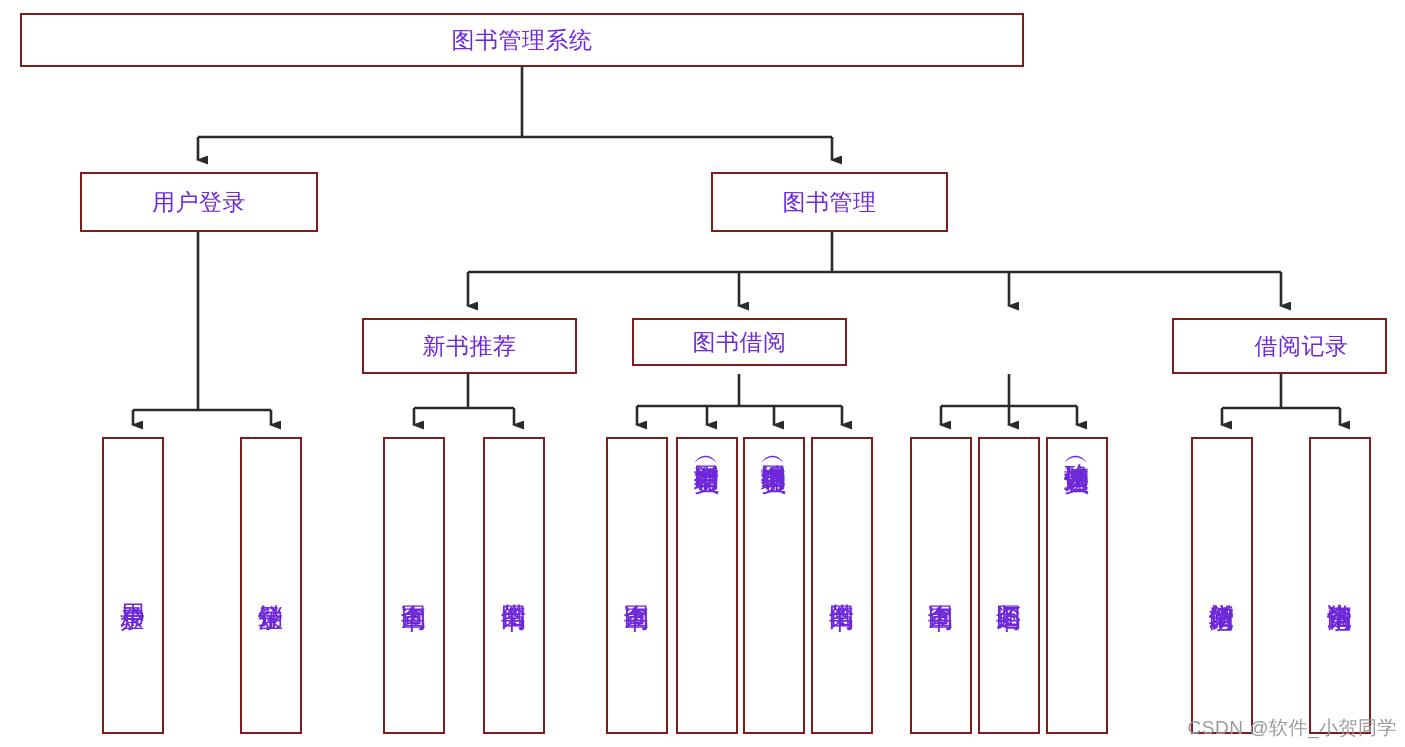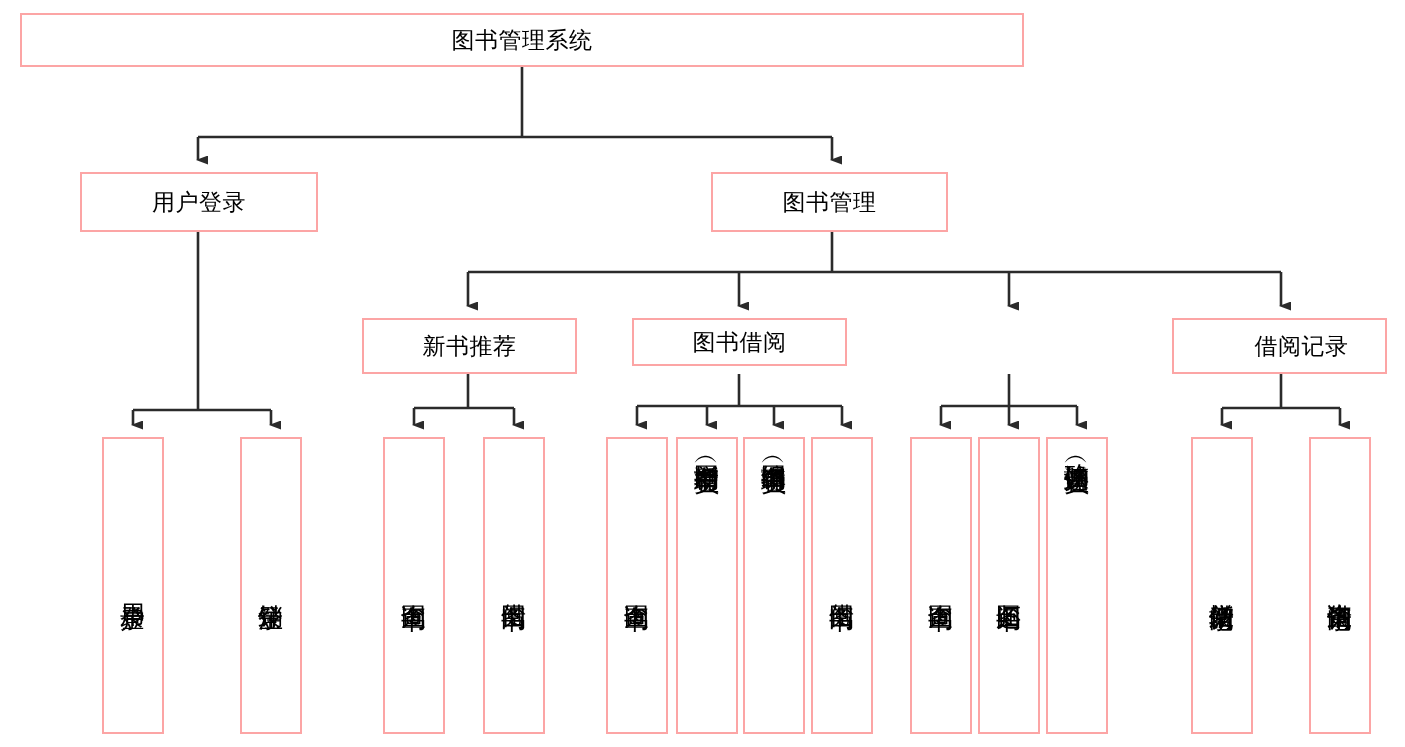--- a/index.html
+++ b/index.html
@@ -21,25 +21,25 @@
     position: absolute;
     left: 0;
     top: 0;
     width: 1405px;
     height: 747px;
   }
   .node-box {
     position: absolute;
     box-sizing: border-box;
     background: #ffffff;
-    border: 2px solid #fca5a5;
+    border: 2px solid #7f1d1d;
     display: flex;
     align-items: center;
     justify-content: center;
-    color: #000000;
+    color: #6d28d9;
   }
   .node-label {
     display: block;
     text-align: center;
     line-height: 1.06;
     letter-spacing: 0.5px;
     white-space: nowrap;
   }
   .horizontal .node-label {
     font-size: 23px;
@@ -183,14 +183,15 @@
     <span class="node-label">确认归还（管理员）</span>
   </div>
 
   <div class="node-box vertical centered" style="left:1191px; top:437px; width:62px; height:297px;">
     <span class="node-label">新增借阅记录</span>
   </div>
   <div class="node-box vertical centered" style="left:1309px; top:437px; width:62px; height:297px;">
     <span class="node-label">查询借阅记录</span>
   </div>
 
+  <div class="watermark">CSDN @软件_小贺同学</div>
 
 </div>
 
 </body></html>

